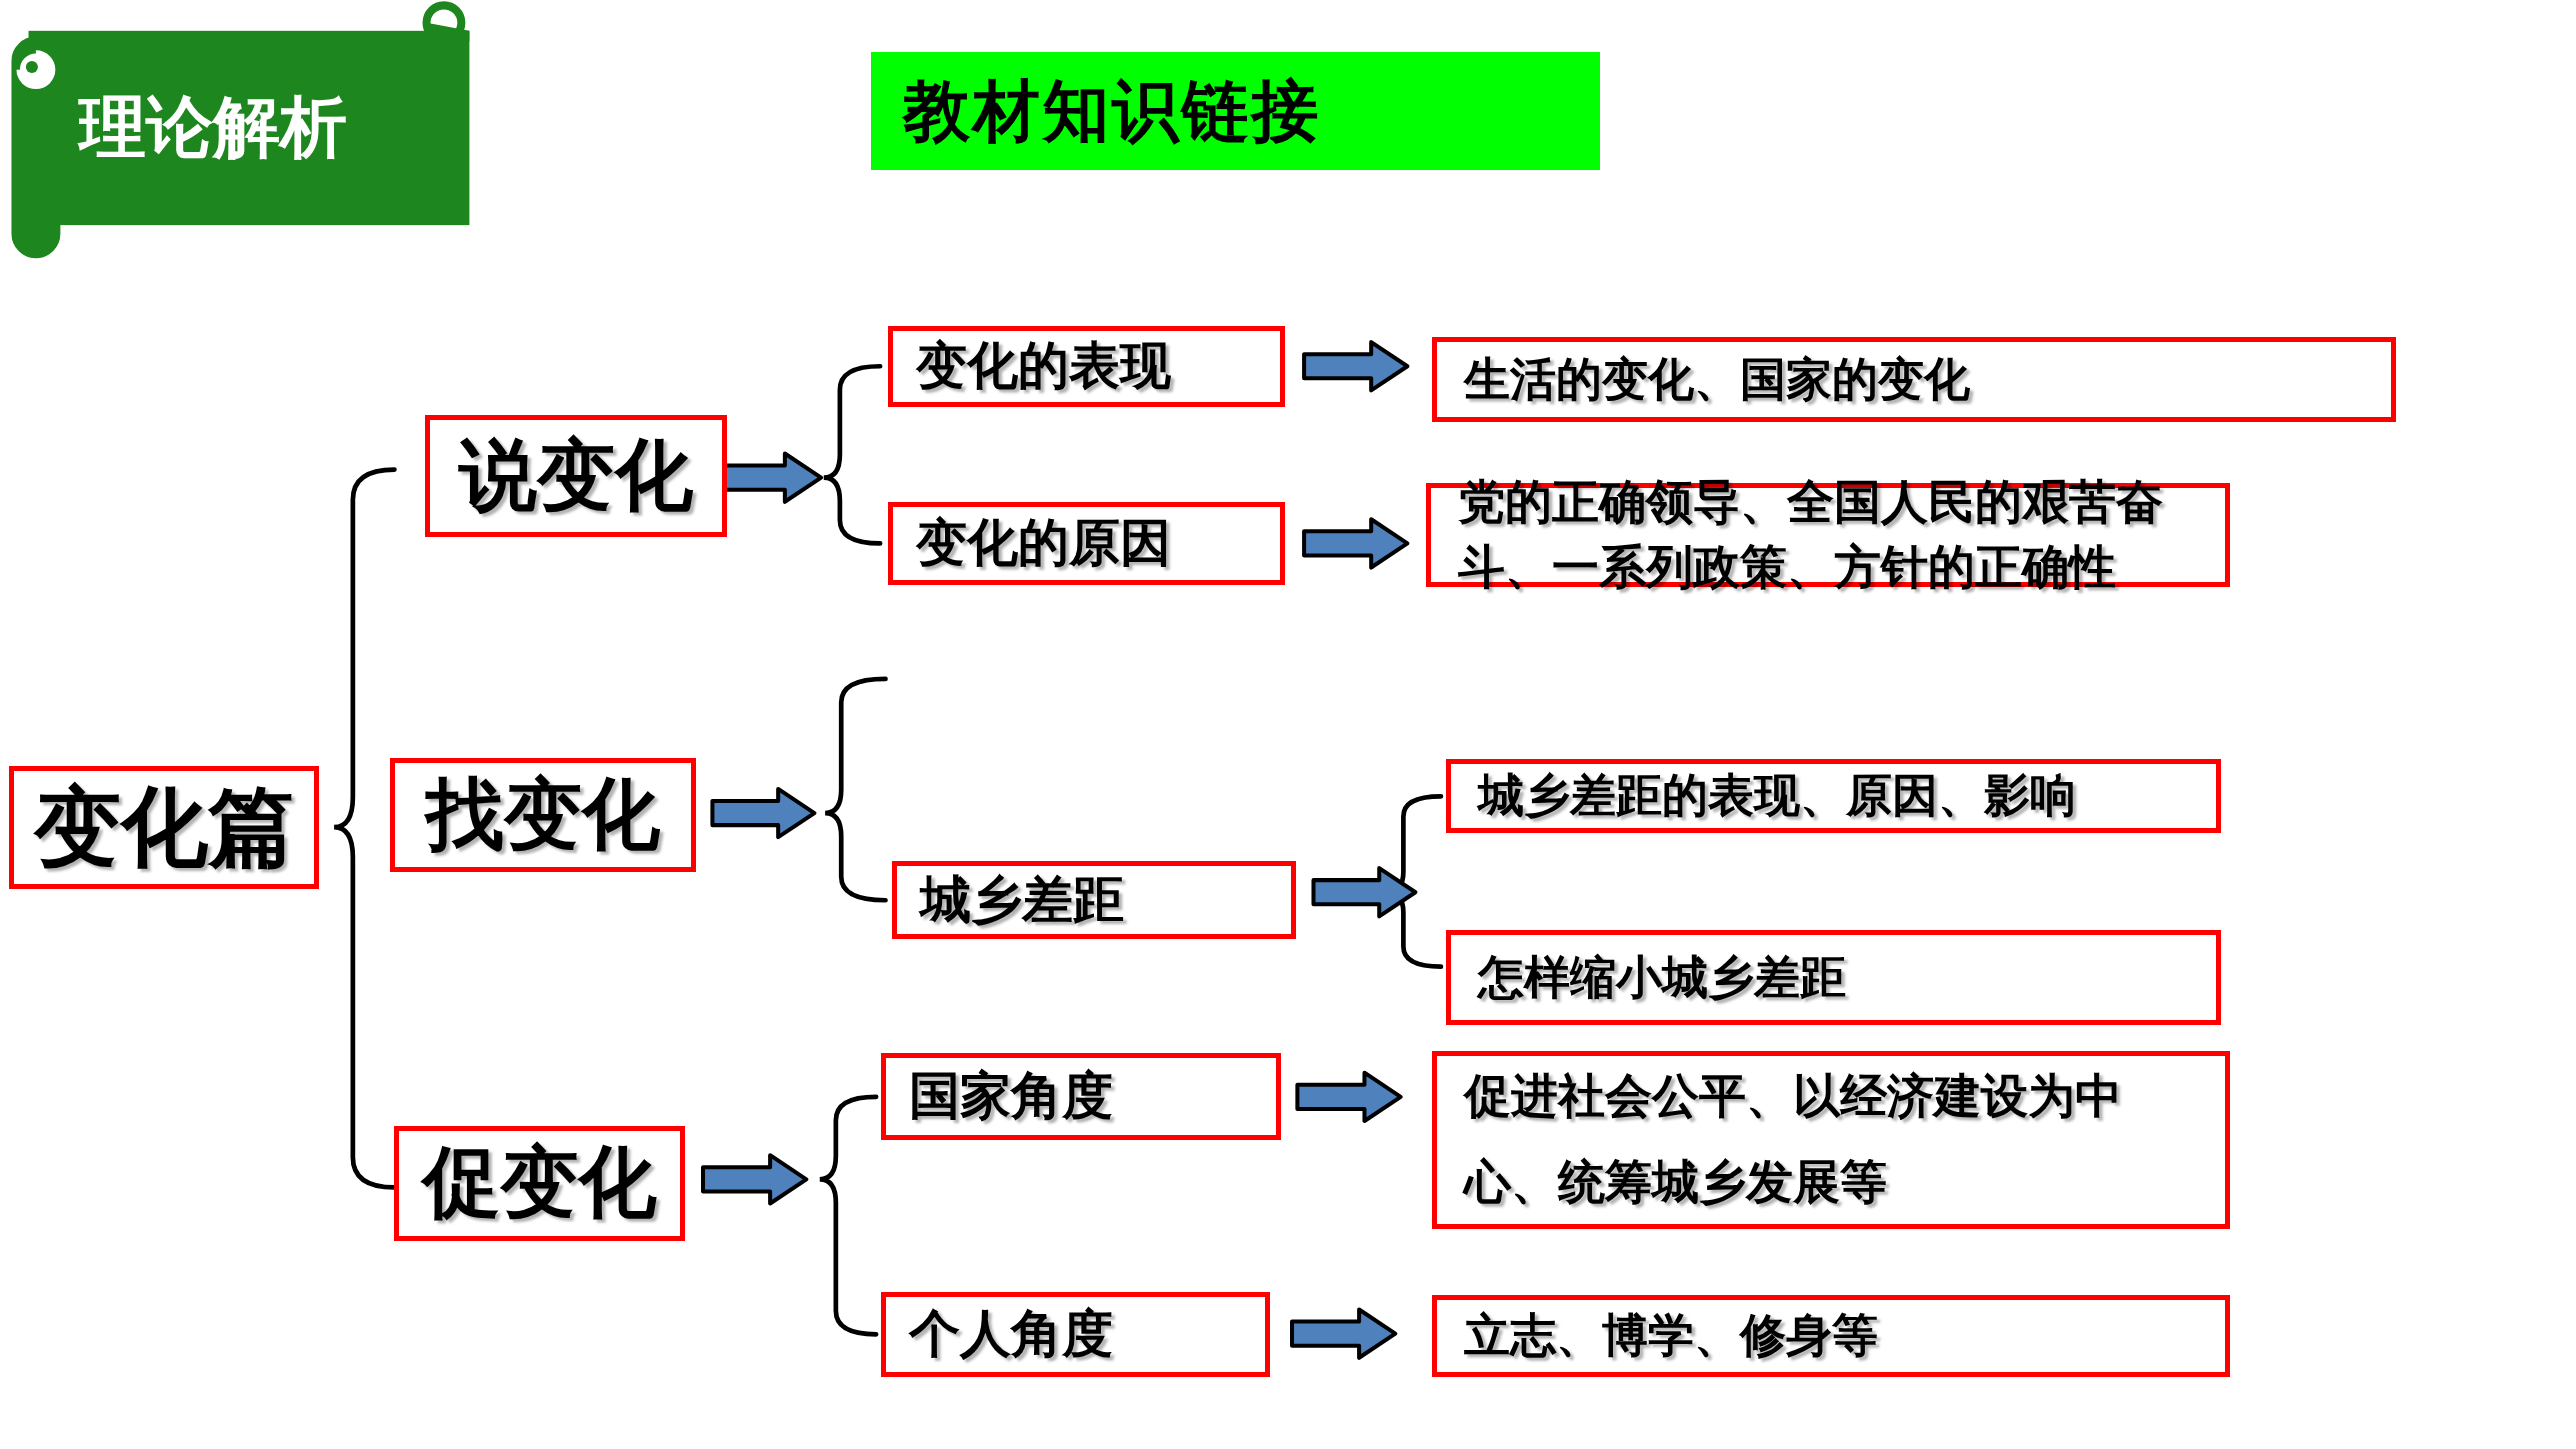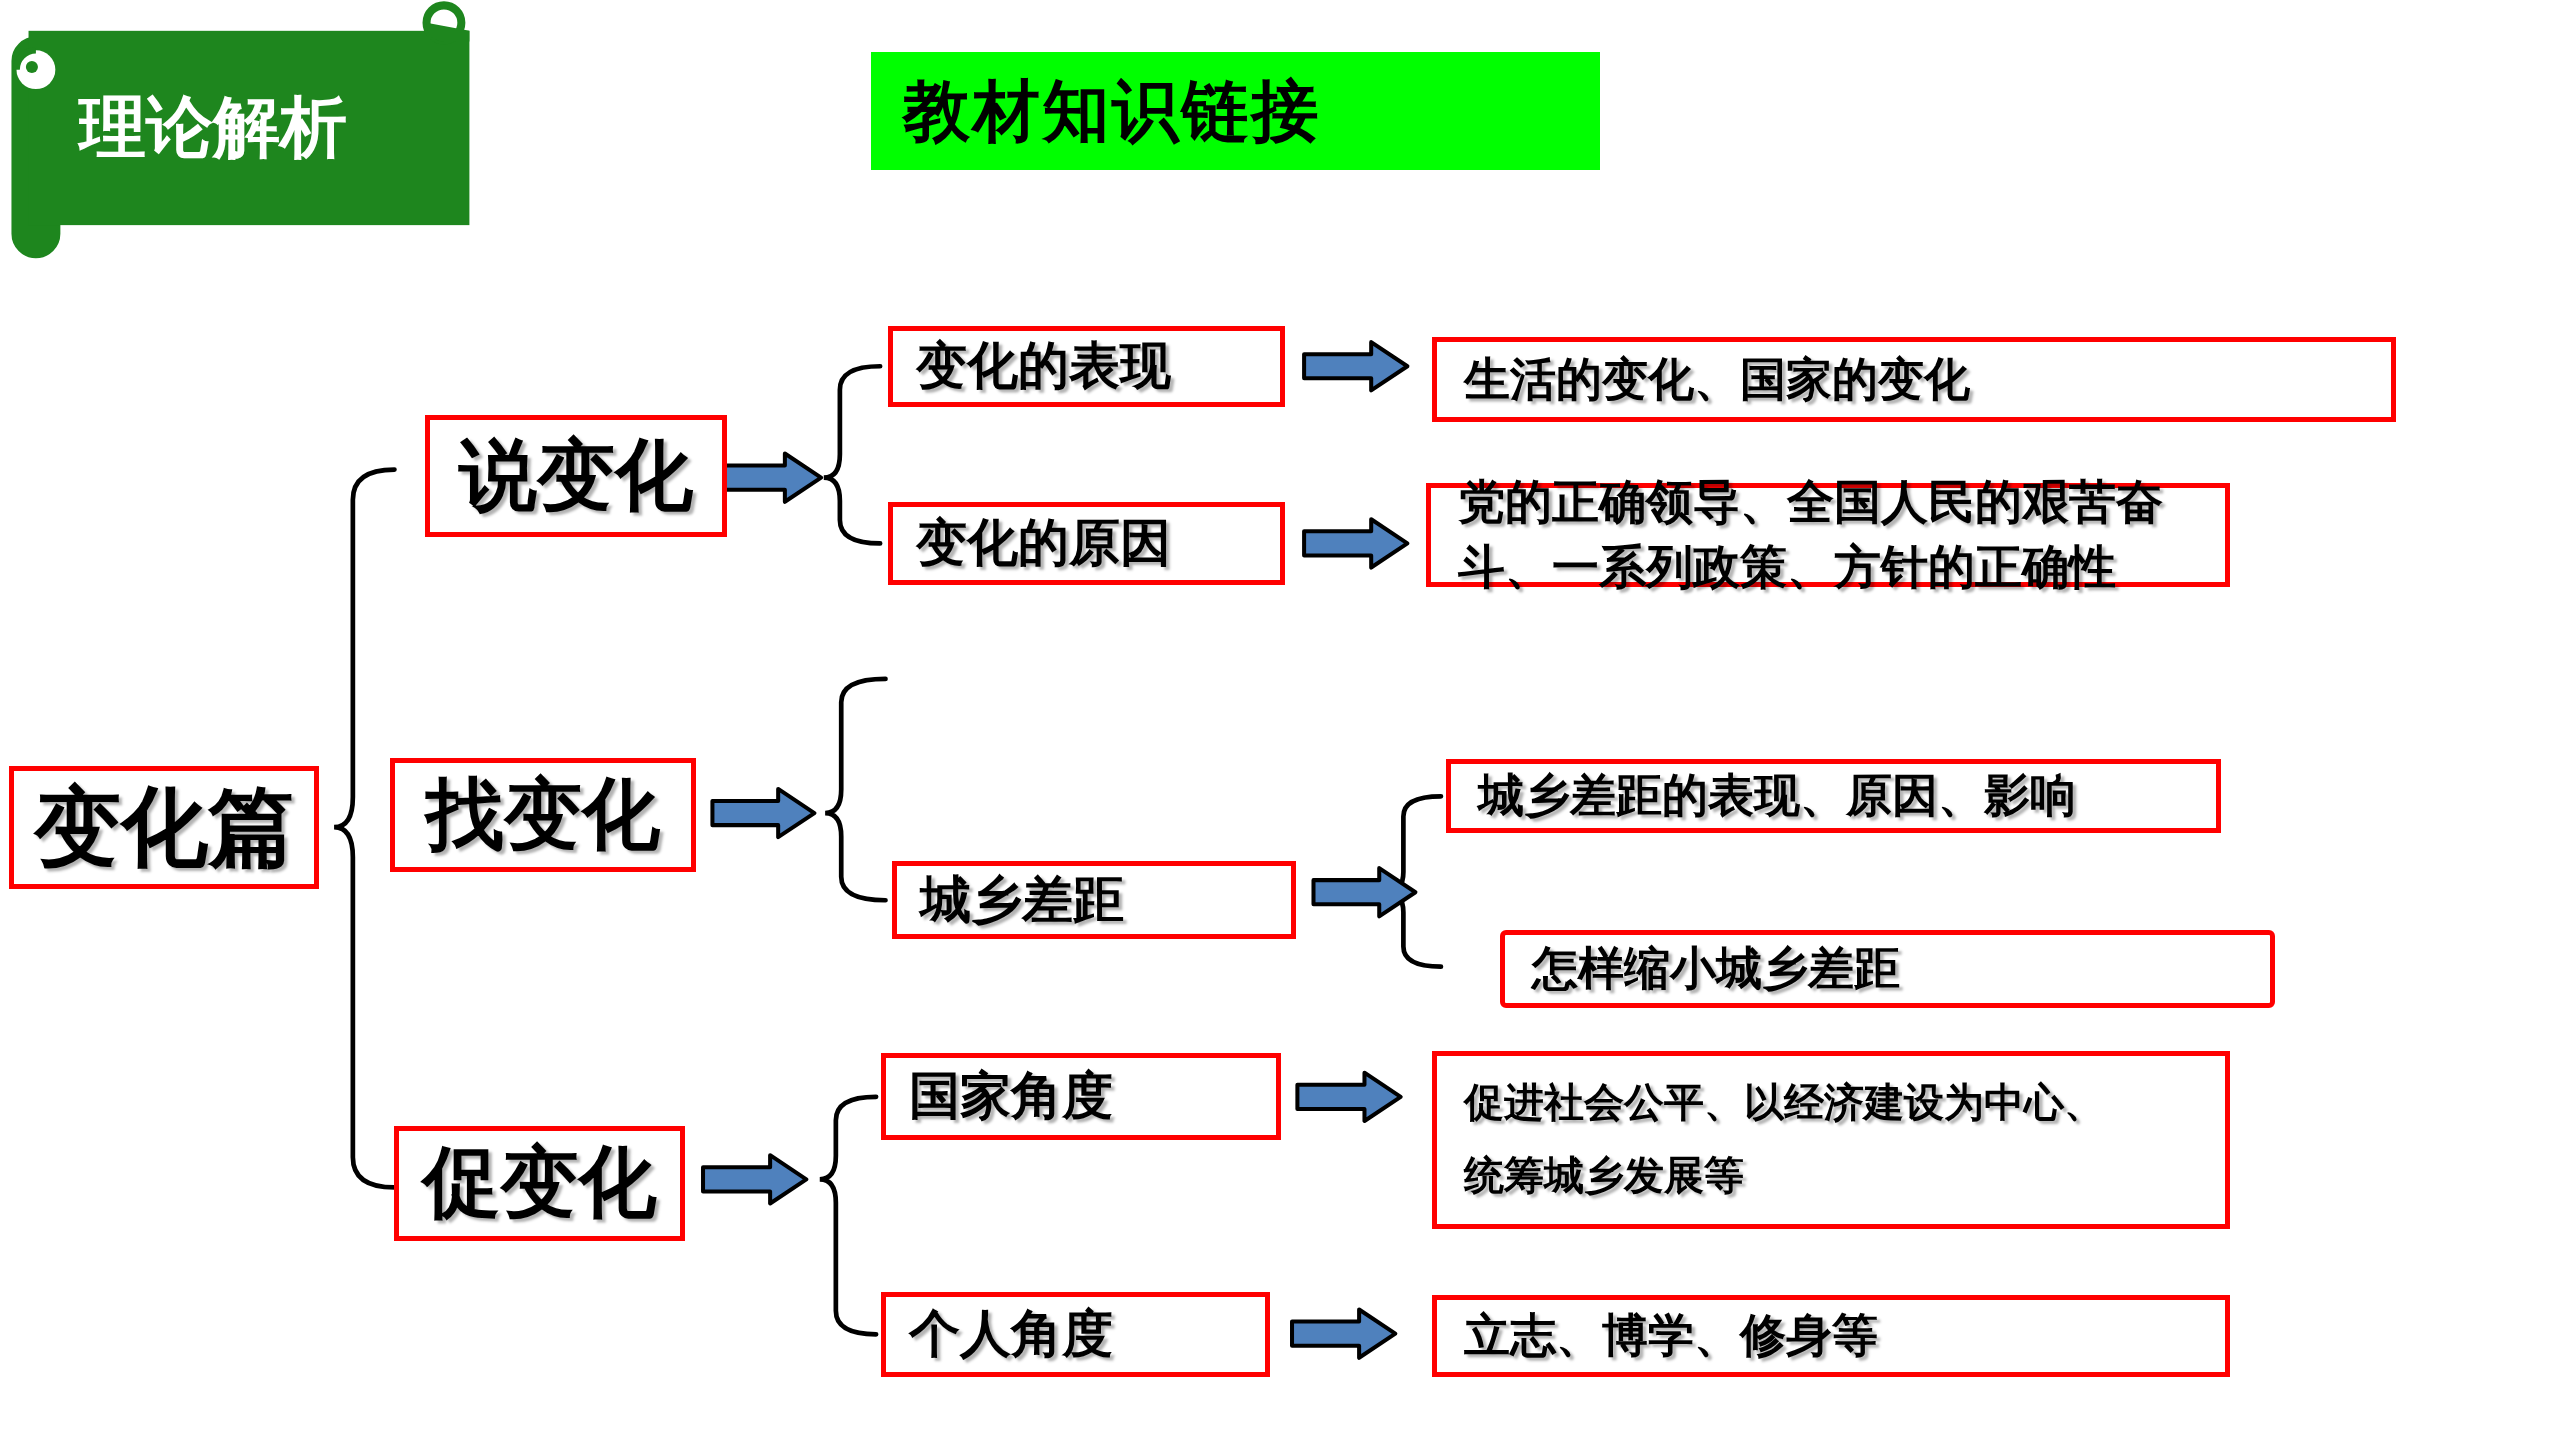--- a/index.html
+++ b/index.html
@@ -94,18 +94,18 @@
 
   <div class="rbox child-label" style="left:888px;top:326px;width:397px;height:81px;">变化的表现</div>
   <div class="rbox child-label" style="left:888px;top:502px;width:397px;height:83px;">变化的原因</div>
   <div class="rbox child-label" style="left:892px;top:861px;width:404px;height:78px;">城乡差距</div>
   <div class="rbox child-label" style="left:881px;top:1292px;width:389px;height:85px;">个人角度</div>
   <div class="rbox child-label" style="left:881px;top:1053px;width:400px;height:87px;">国家角度</div>
 
   <div class="rbox detail-text" style="left:1432px;top:337px;width:964px;height:85px;">生活的变化、国家的变化</div>
   <div class="rbox detail-text" style="left:1426px;top:483px;width:804px;height:104px;font-size:47px;line-height:1.38;">党的正确领导、全国人民的艰苦奋斗、一系列政策、方针的正确性</div>
   <div class="rbox detail-text" style="left:1446px;top:759px;width:775px;height:74px;">城乡差距的表现、原因、影响</div>
-  <div class="rbox detail-text" style="left:1500px;top:930px;width:775px;height:78px;border-radius:6px;">怎样缩小城乡差距</div>
-  <div class="rbox detail-text" style="left:1432px;top:1051px;width:798px;height:178px;font-size:40px;line-height:1.82;padding-right:87px;">促进社会公平、以经济建设为中心、统筹城乡发展等</div>
+  <div class="rbox detail-text" style="left:1446px;top:930px;width:775px;height:95px;">怎样缩小城乡差距</div>
+  <div class="rbox detail-text" style="left:1432px;top:1051px;width:798px;height:178px;font-size:47px;line-height:1.82;padding-right:87px;">促进社会公平、以经济建设为中心、统筹城乡发展等</div>
   <div class="rbox detail-text" style="left:1432px;top:1295px;width:798px;height:82px;">立志、博学、修身等</div>
 
 </div>
 
 
 </body></html>

